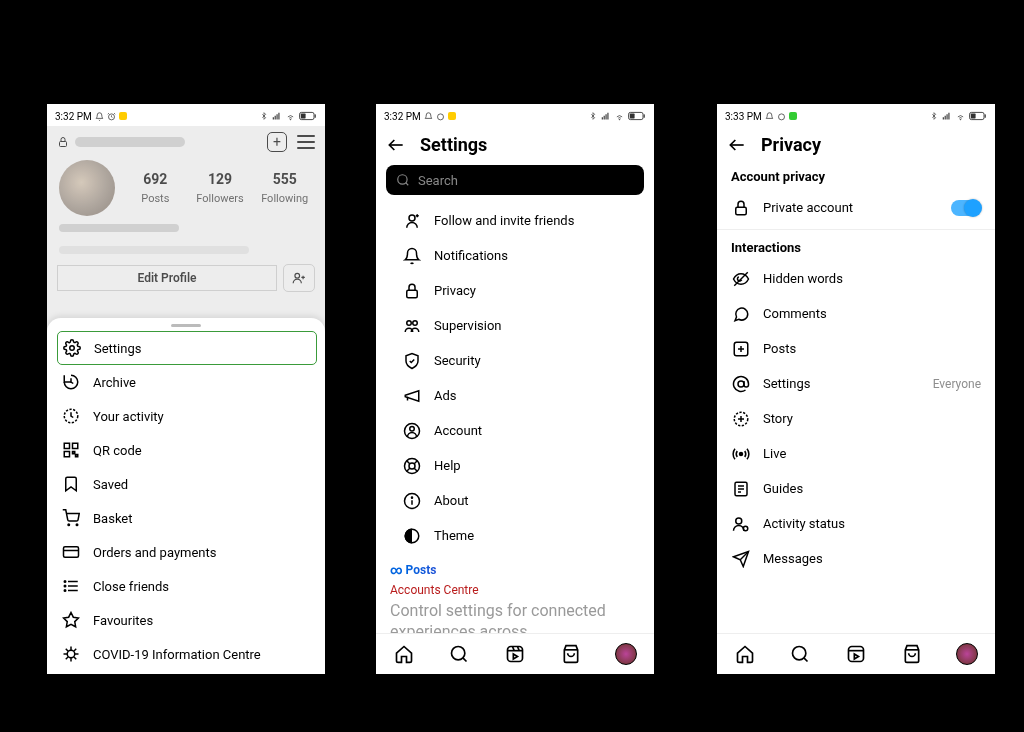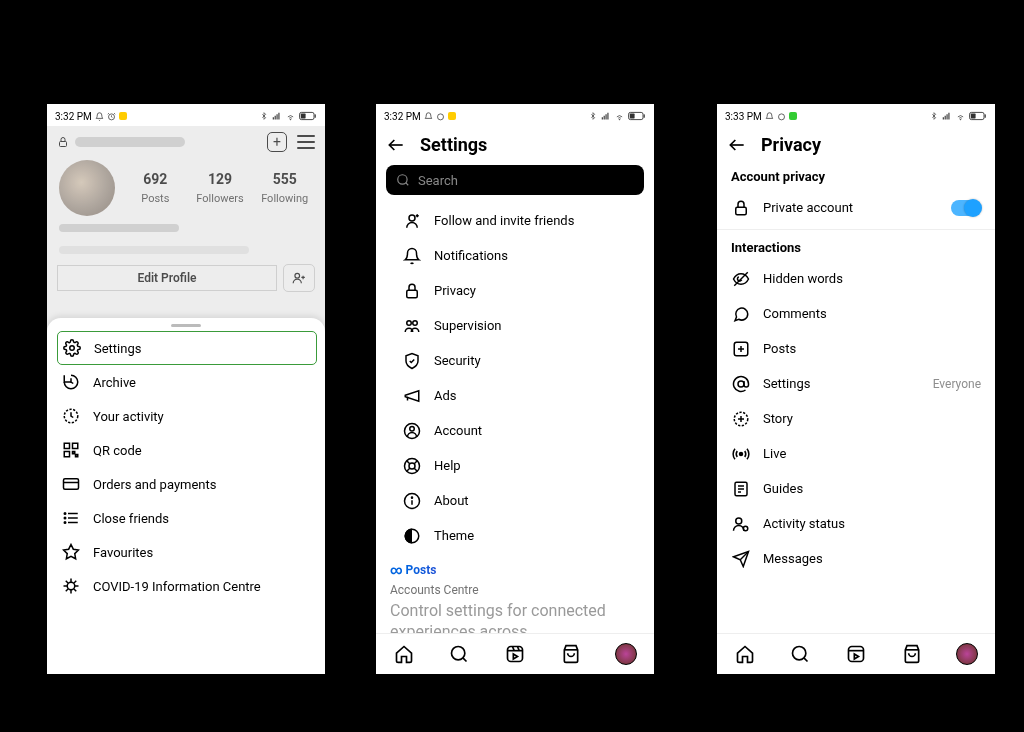--- a/index.html
+++ b/index.html
@@ -46,21 +46,21 @@
   .mi2 .ico{width:20px;height:20px;display:flex;align-items:center;justify-content:center;}
   .sec-head{font-size:13px;font-weight:700;padding:6px 14px 6px;}
   .mi3{display:flex;align-items:center;gap:12px;padding:7.5px 14px;font-size:13px;}
   .mi3 .ico{width:20px;height:20px;display:flex;align-items:center;justify-content:center;}
   .mi3 .val{margin-left:auto;color:#8e8e8e;font-size:12px;}
   .toggle{width:30px;height:16px;background:#4cb5ff;border-radius:10px;position:relative;margin-left:auto;}
   .toggle::after{content:"";position:absolute;right:-1px;top:-1px;width:18px;height:18px;background:#1ea1ff;border-radius:50%;box-shadow:0 0 2px rgba(0,0,0,.3);}
   .divider{height:1px;background:#eee;margin:4px 0;}
   .meta{padding:8px 14px 0;font-size:12px}
   .meta .brand{font-weight:700;background:linear-gradient(90deg,#0064e0,#1a4fd6);-webkit-background-clip:text;background-clip:text;color:transparent;display:inline-block;}
-  .meta .link{color:#737373;margin-top:6px;}
+  .meta .link{color:#b91c1c;margin-top:6px;}
   .meta .desc{color:#9a9a9a;font-size:16px;line-height:1.3;margin-top:4px;}
   .bottomnav{position:absolute;left:0;right:0;bottom:0;height:40px;background:#fff;display:flex;justify-content:space-around;align-items:center;border-top:1px solid #eee;}
   .bottomnav .bni{width:22px;height:22px;display:flex;align-items:center;justify-content:center;}
   .bottomnav .avatar-small{width:20px;height:20px;border-radius:50%;background:radial-gradient(circle,#b49 0%,#632 100%);border:1px solid #000;}
   svg{display:block;}
 </style>
 </head>
 <body>
 
 <div class="stage">
@@ -176,20 +176,38 @@
                 <rect x="3" y="14" width="7" height="7"></rect>
                 <rect x="14" y="14" width="3" height="3"></rect>
                 <rect x="18" y="18" width="3" height="3"></rect>
               </svg>
             </span>
           <span>QR code</span>
         </div>
         <div class="mi">
           <span class="ico">
               <svg width="18" height="18" viewBox="0 0 24 24" fill="none" stroke="#000" stroke-width="2">
+                <path d="M19 21l-7-5-7 5V5a2 2 0 012-2h10a2 2 0 012 2z"></path>
+              </svg>
+            </span>
+          <span>Saved</span>
+        </div>
+        <div class="mi">
+          <span class="ico">
+              <svg width="18" height="18" viewBox="0 0 24 24" fill="none" stroke="#000" stroke-width="2">
+                <circle cx="9" cy="21" r="1"></circle>
+                <circle cx="20" cy="21" r="1"></circle>
+                <path d="M1 1h4l2.68 13.39a2 2 0 002 1.61h9.72a2 2 0 002-1.61L23 6H6"></path>
+              </svg>
+            </span>
+          <span>Basket</span>
+        </div>
+        <div class="mi">
+          <span class="ico">
+              <svg width="18" height="18" viewBox="0 0 24 24" fill="none" stroke="#000" stroke-width="2">
                 <rect x="2" y="5" width="20" height="14" rx="2"></rect>
                 <line x1="2" y1="10" x2="22" y2="10"></line>
               </svg>
             </span>
           <span>Orders and payments</span>
         </div>
         <div class="mi">
           <span class="ico">
               <svg width="18" height="18" viewBox="0 0 24 24" fill="none" stroke="#000" stroke-width="2">
                 <line x1="8" y1="6" x2="21" y2="6"></line>

